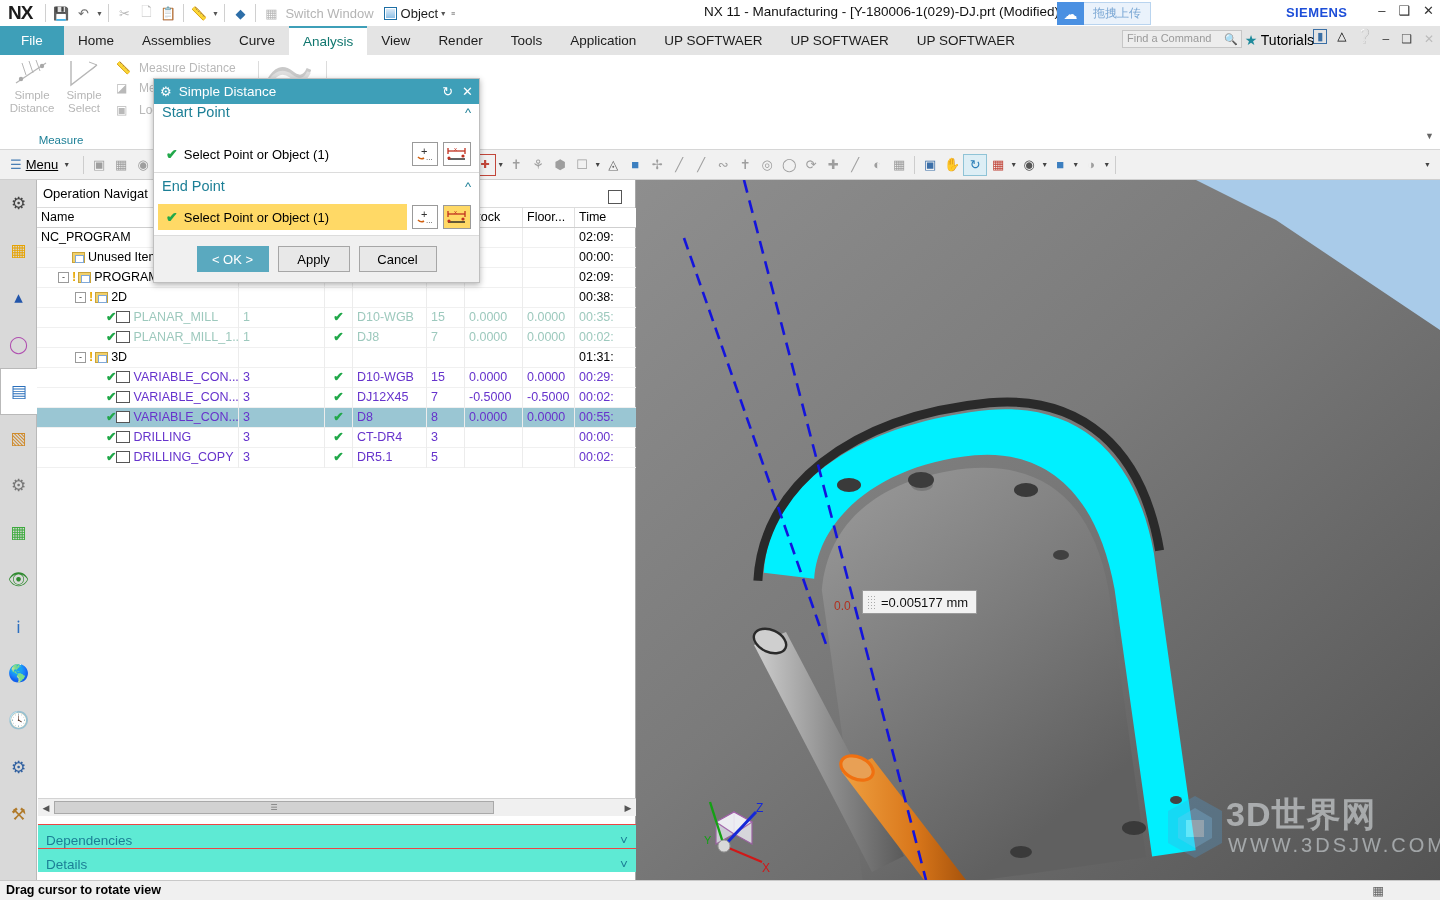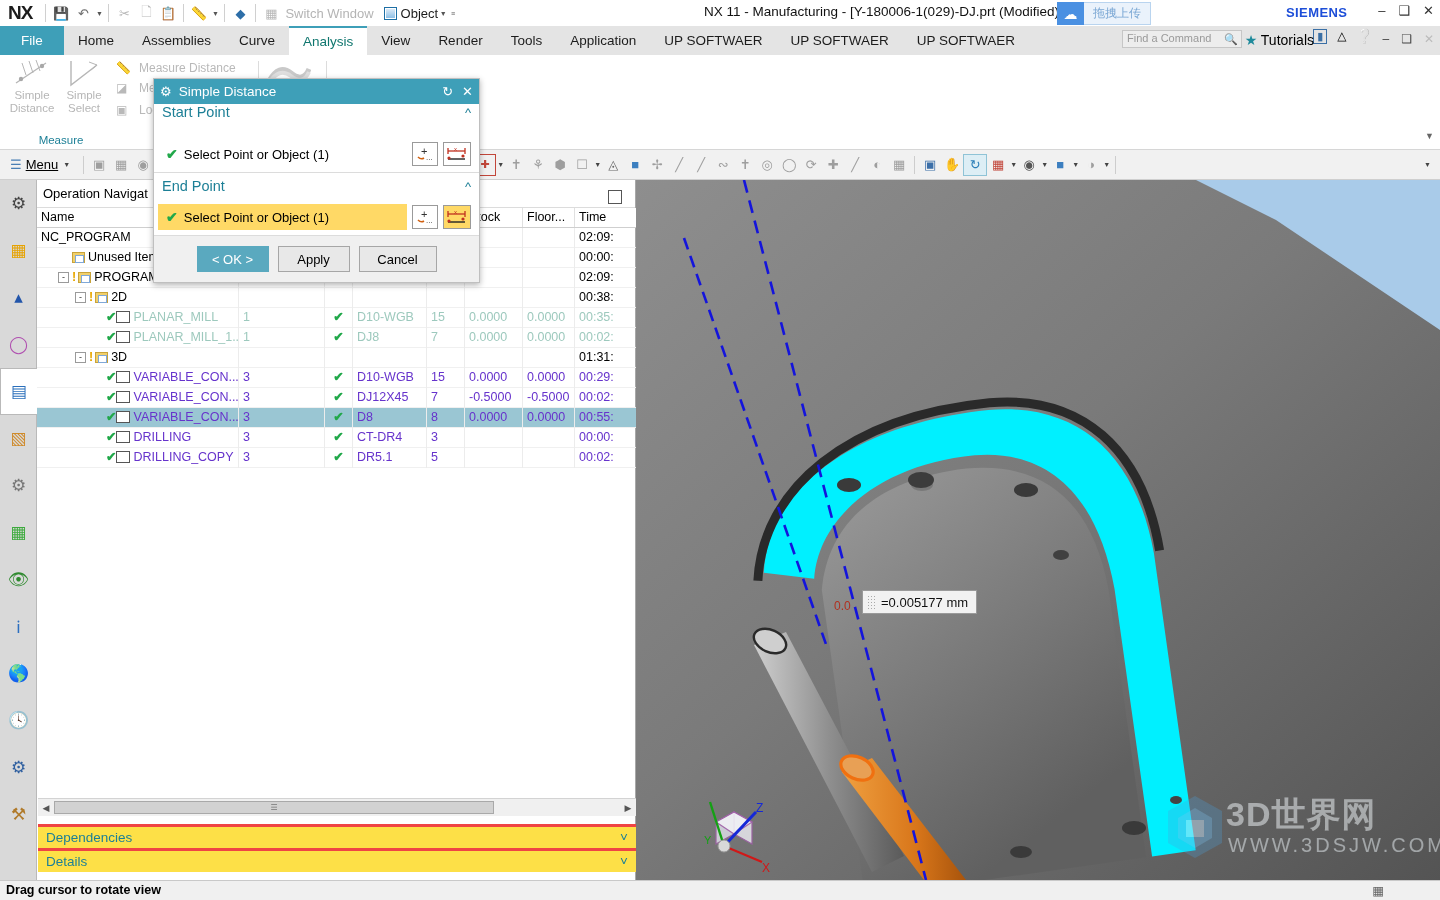--- a/index.html
+++ b/index.html
@@ -132,23 +132,23 @@
     background:#fff;margin-right:3px;vertical-align:middle;}
   
   .hscroll{ position:absolute; left:38px; top:798px; width:598px; height:18px;
     background:#f0f0f0; border-top:1px solid #d3d3d3; display:flex;
     align-items:center;}
   .hs-arrow{width:16px;text-align:center;font-size:9px;color:#555;}
   .hs-thumb{height:13px;background:#d2d2d2;border:1px solid #a9a9a9;
     display:flex;align-items:center;justify-content:center;font-size:8px;
     color:#777;}
   .collapsor{ position:absolute; left:38px; width:598px; height:24px;
-    border-top:3px solid #ef4444; display:flex; align-items:center;
+    border-top:1px solid #ef4444; display:flex; align-items:flex-end;
     justify-content:space-between; padding:0 8px; font-size:13.5px;
-    color:#1c7f96; background:#fde047;}
+    color:#1c7f96; background:#5eead4;}
   
   .vp{ position:absolute; left:636px; top:180px; width:804px; height:700px;
     overflow:hidden; background:#8a8a8a;}
   .measure-tip{ position:absolute; left:862px; top:590px; height:24px;
     background:#f2f2f2; border:1px solid #9a9a9a; display:flex;
     align-items:center; padding:0 8px 0 4px; font-size:13px; color:#111;
     z-index:6;}
   .grip{ width:9px;height:14px; margin-right:5px;
     background-image:radial-gradient(#a9a9a9 38%, transparent 40%);
     background-size:3px 3px;}

